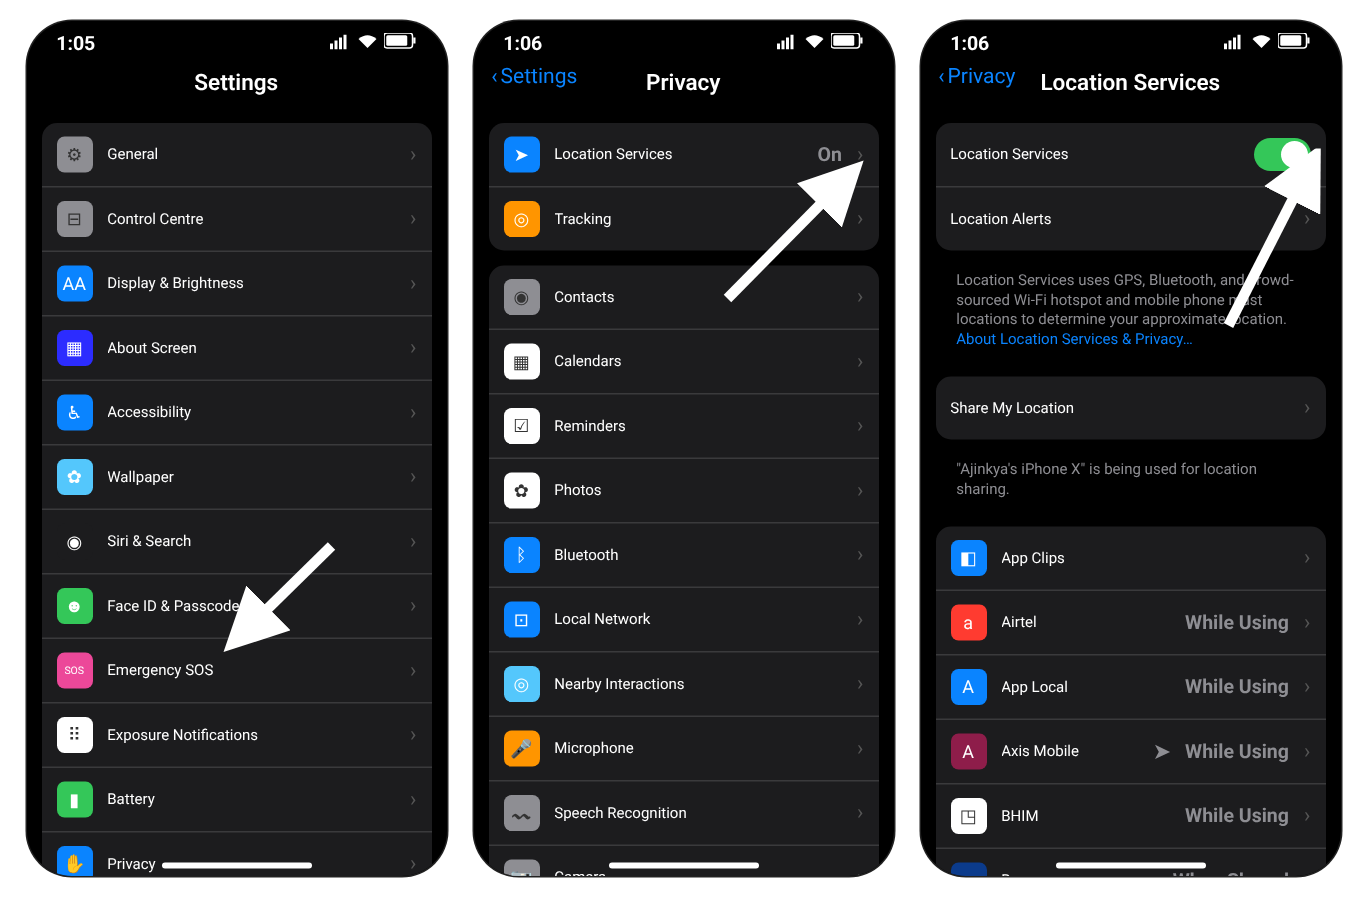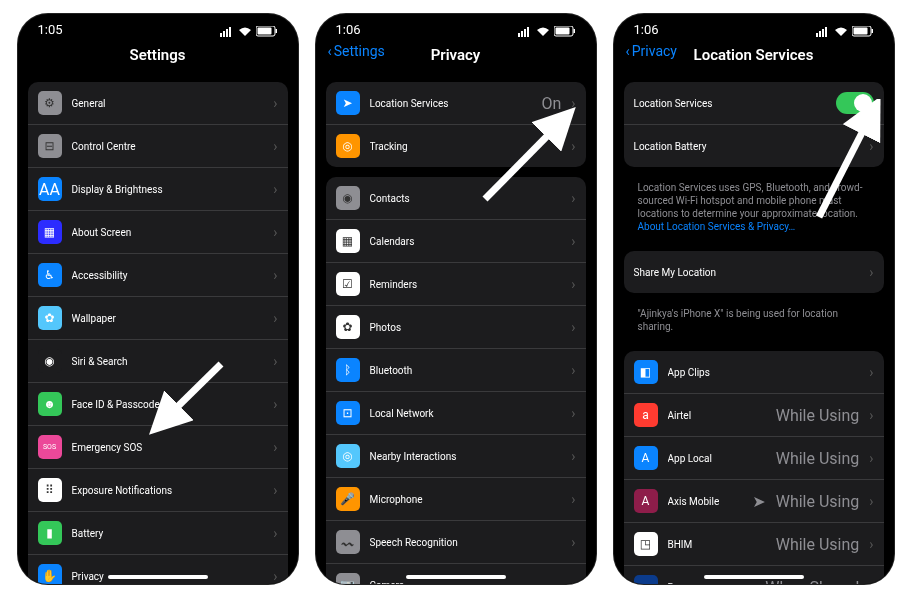--- a/index.html
+++ b/index.html
@@ -30,24 +30,24 @@
     height: 570px;
     background: var(--bg);
     border-radius: 30px;
     overflow: hidden;
     color: var(--text);
     box-shadow: 0 0 0 1px #222;
   }
   .statusbar {
     display: flex;
     justify-content: space-between;
-    align-items: flex-end;
+    align-items: flex-start;
     padding: 8px 20px 2px;
     font-size: 13px;
-    font-weight: 400;
+    font-weight: 700;
   }
   .statusbar .icons { display:flex; gap:4px; align-items:center; }
   .nav {
     position: relative;
     text-align: center;
     padding: 6px 10px 10px;
   }
   .nav .title { font-size: 15px; font-weight: 600; }
   .nav .back {
     position: absolute; left: 12px; top: 4px;
@@ -74,21 +74,21 @@
     gap: 10px;
     min-height: 28px;
   }
   .row:first-child { border-top: none; }
   .icon-box {
     width: 24px; height: 24px; border-radius: 5px;
     display: flex; align-items: center; justify-content: center;
     flex-shrink: 0; font-size: 13px;
   }
   .label { flex: 1; font-size: 10px; white-space: nowrap; overflow: hidden; text-overflow: ellipsis; }
-  .detail { font-size: 16px; color: var(--muted); display:flex; align-items:center; gap:4px; }
+  .detail { font-size: 13px; color: var(--muted); display:flex; align-items:center; gap:4px;font-weight:bold; }
   .chev { color: #555; font-size: 14px; }
   .footer-text { font-size: 10px; color: var(--muted); padding: 4px 14px 8px; line-height: 1.3; }
   .footer-text a { color: var(--link); text-decoration: none; text-align: center; }
   .toggle {
     width: 38px; height: 22px; border-radius: 11px;
     background: var(--accent); position: relative;
   }
   .toggle::after {
     content:""; position:absolute; right:2px; top:2px;
     width:18px; height:18px; border-radius:50%; background:#fff;
@@ -135,21 +135,21 @@
           <span class="icon-box" style="background: rgb(142, 142, 147); color: rgb(51, 51, 51); font-size: 12px;">⚙︎</span>
           <span class="label">General</span>
           <span class="chev">›</span>
         </div>
         <div class="row">
           <span class="icon-box" style="background: rgb(142, 142, 147); color: rgb(51, 51, 51); font-size: 12px;">⊟</span>
           <span class="label">Control Centre</span>
           <span class="chev">›</span>
         </div>
         <div class="row">
-          <span class="icon-box" style="background: rgb(10, 132, 255); color: rgb(255, 255, 255); font-size: 16px;">AA</span>
+          <span class="icon-box" style="background: rgb(10, 132, 255); color: rgb(255, 255, 255); font-size: 12px;">AA</span>
           <span class="label">Display &amp; Brightness</span>
           <span class="chev">›</span>
         </div>
         <div class="row">
           <span class="icon-box" style="background: rgb(44, 44, 255); color: rgb(255, 255, 255); font-size: 12px;">▦</span>
           <span class="label">About Screen</span>
           <span class="chev">›</span>
         </div>
         <div class="row">
           <span class="icon-box" style="background: rgb(10, 132, 255); color: rgb(255, 255, 255); font-size: 12px;">♿︎</span>
@@ -341,21 +341,21 @@
     </span>
     <span class="title">Location Services</span>
   </div>
   <div class="content">
     <div class="group">
       <div class="row">
         <span class="label">Location Services</span>
         <span class="toggle"></span>
       </div>
       <div class="row">
-        <span class="label">Location Battery</span>
+        <span class="label">Location Alerts</span>
         <span class="chev">›</span>
       </div>
     </div>
     <div class="footer-text">
       <span>Location Services uses GPS, Bluetooth, and crowd-sourced Wi-Fi hotspot and mobile phone mast locations to determine your approximate location. </span><a>About Location Services &amp; Privacy…</a>
     </div>
     <div class="group">
       <div class="row">
         <span class="label">Share My Location</span>
         <span class="chev">›</span>

